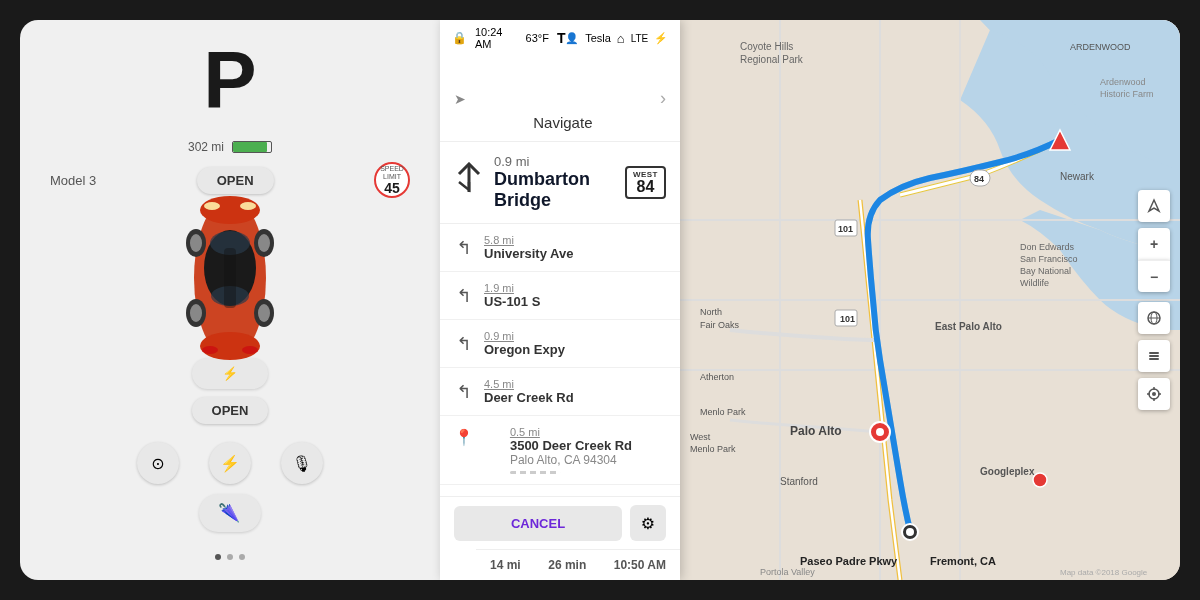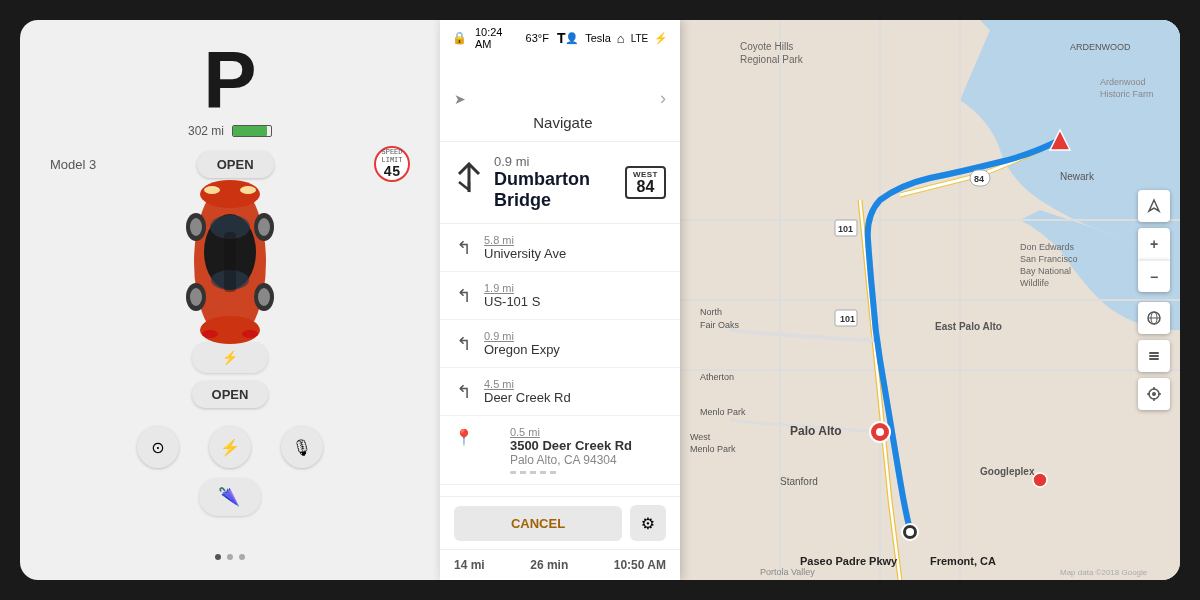--- a/index.html
+++ b/index.html
@@ -37,21 +37,21 @@
       font-size: 80px;
       font-weight: 700;
       color: #1a1a1a;
       line-height: 1;
       margin-top: 10px;
     }
     .battery-row {
       display: flex;
       align-items: center;
       gap: 8px;
-      margin-top: 4px;
+      margin-top: 20px;
       font-size: 12px;
       color: #555;
     }
     .battery-bar {
       width: 40px;
       height: 12px;
       border: 1.5px solid #555;
       border-radius: 2px;
       position: relative;
       overflow: hidden;
@@ -99,21 +99,20 @@
     .speed-limit-badge {
       display: flex;
       flex-direction: column;
       align-items: center;
       border: 2.5px solid #e53935;
       border-radius: 50%;
       width: 36px;
       height: 36px;
       justify-content: center;
       background: white;
-      font-family: Liberation Mono, monospace;
     }
     .speed-limit-text {
       font-size: 7px;
       color: #555;
       line-height: 1;
     }
     .speed-limit-number {
       font-size: 14px;
       font-weight: 700;
       color: #1a1a1a;
@@ -306,21 +305,21 @@
       flex: 1;
     }
     .step-dist {
       font-size: 11px;
       color: #888;
       text-decoration: underline;
     }
     .step-road {
       font-size: 13px;
       color: #333;
-      font-weight: 400;
+      font-weight: 700;
     }
     .destination-item {
       display: flex;
       align-items: flex-start;
       gap: 10px;
       padding: 10px 14px;
       border-bottom: 1px solid #f0f0f0;
     }
     .dest-icon {
       font-size: 16px;
@@ -354,21 +353,21 @@
       border-top: 1px solid #eee;
     }
     .cancel-btn {
       flex: 1;
       background: #e8e8e8;
       border: none;
       border-radius: 6px;
       padding: 10px;
       font-size: 13px;
       font-weight: 700;
-      color: #a16207;
+      color: #6d28d9;
       cursor: pointer;
       text-align: center;
     }
     .settings-btn {
       width: 36px;
       height: 36px;
       background: #e8e8e8;
       border: none;
       border-radius: 6px;
       display: flex;
@@ -377,20 +376,21 @@
       cursor: pointer;
       font-size: 16px;
     }
     .nav-summary {
       padding: 8px 14px;
       display: flex;
       justify-content: space-between;
       font-size: 12px;
       color: #555;
       border-top: 1px solid #eee;
+      margin-left: 36px;
     }
     .nav-summary span {
       font-weight: 600;
     }
 
     
     .map-panel {
       flex: 1;
       background: #e8e0d8;
       position: relative;

